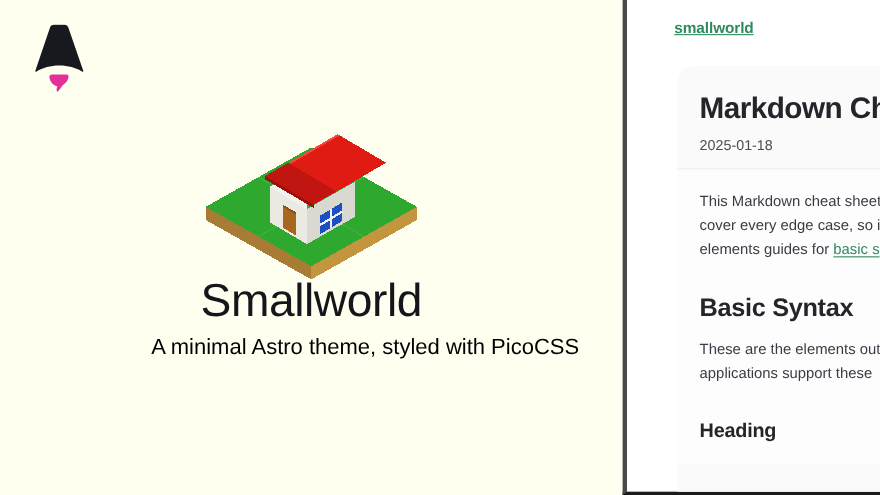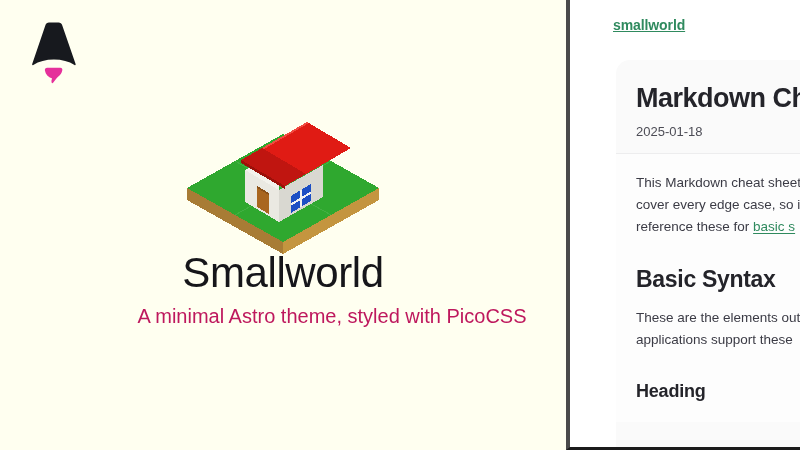--- a/index.html
+++ b/index.html
@@ -66,21 +66,21 @@
   }
 
   .hero-sub {
     position: absolute;
     left: 0;
     top: 303px;
     width: 664px;
     text-align: center;
     font-size: 20px;
     font-weight: 400;
-    color: #be185d;
+    color: #000000;
     line-height: 1.3;
   }
 
   
   .site-panel {
     position: absolute;
     left: 566px;
     top: 0;
     width: 234px;
     height: 450px;
@@ -248,21 +248,21 @@
         <div class="card-head">
           <div class="card-title">Markdown Ch</div>
           <div class="card-date">2025-01-18</div>
         </div>
 
         <div class="card-body">
 
           <div class="para">
             <span class="ln">This Markdown cheat sheet</span>
             <span class="ln">cover every edge case, so if</span>
-            <span class="ln"><span>reference these for </span><a class="link" href="#">basic s</a></span>
+            <span class="ln"><span>elements guides for </span><a class="link" href="#">basic s</a></span>
           </div>
 
           <div class="h2">Basic Syntax</div>
 
           <div class="para para-2">
             <span class="ln">These are the elements out</span>
             <span class="ln">applications support these</span>
           </div>
 
           <div class="h3">Heading</div>

